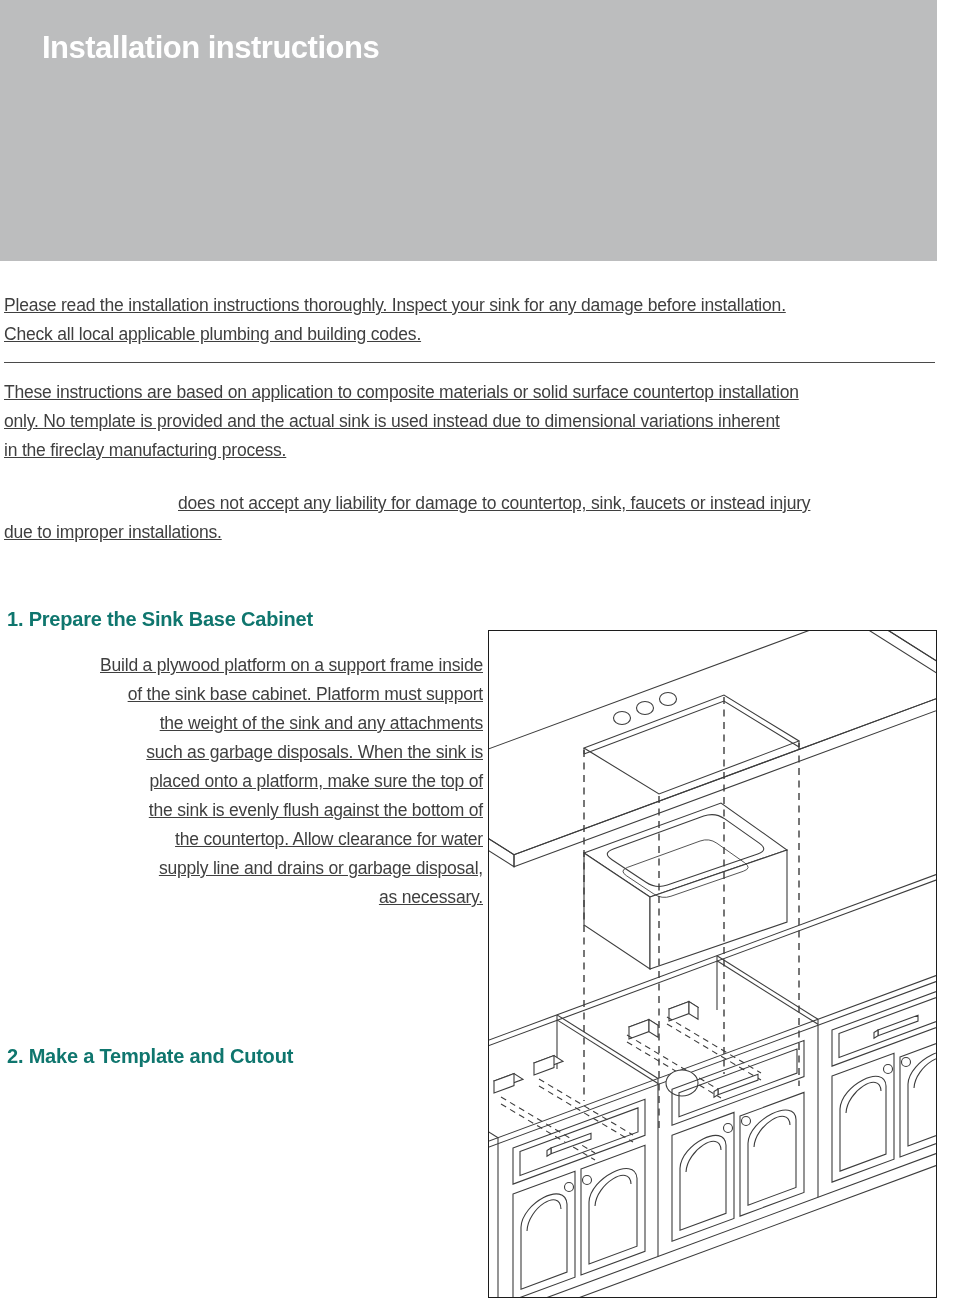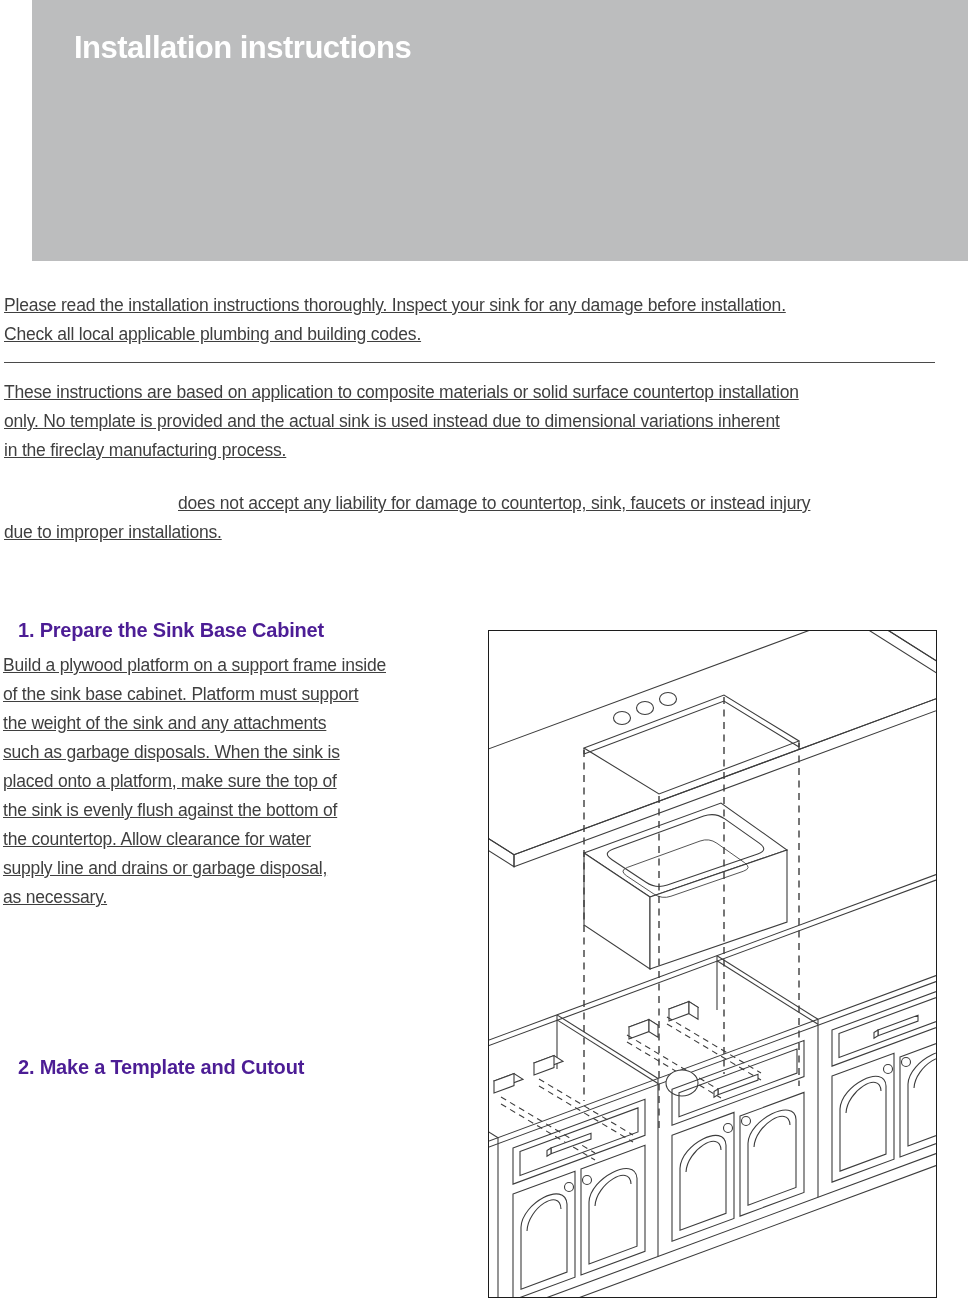--- a/index.html
+++ b/index.html
@@ -8,39 +8,39 @@
   #header{position:absolute;left:0;top:0;width:937px;height:261px;}
   #header h1{margin:0;position:absolute;left:42px;top:30px;font-size:31px;font-weight:bold;
              letter-spacing:-0.5px;color:#ffffff;}
   .body-text{position:absolute;font-size:17.5px;line-height:29px;letter-spacing:-0.2px;
              white-space:pre-line;color:#3f3f3f;margin:0;text-decoration:underline;}
   #para1{left:4px;top:291px;width:950px;}
   #divider{position:absolute;left:4px;top:362px;width:931px;height:0;border:none;
            border-top:1px solid #4a4a4a;margin:0;}
   #para2{left:4px;top:378px;width:950px;}
   #para3{left:4px;top:489px;width:950px;text-indent:174px;}
-  .section-heading{position:absolute;margin:15px;font-size:20px;font-weight:bold;color:#4c1d95;
+  .section-heading{position:absolute;margin:4px;font-size:20px;font-weight:bold;color:#0f766e;
                    letter-spacing:-0.2px;}
   #h-step1{left:3px;top:604px;}
   #h-step2{left:3px;top:1041px;}
-  #para4{left:3px;top:651px;width:480px;}
+  #para4{left:3px;top:651px;width:480px;text-align:right;}
   #figure-box{position:absolute;left:488px;top:630px;width:447px;height:666px;
               border:1.5px solid #1c1c1c;background:#ffffff;}
   #figure-box svg{display:block;}
   .ln{stroke:#3d3d3d;stroke-width:1.1;fill:none;}
   .lnf{stroke:#3d3d3d;stroke-width:1.1;fill:#ffffff;}
   .dash{stroke:#3d3d3d;stroke-width:1.4;fill:none;stroke-dasharray:7 5.5;}
   .bdash{stroke:#3d3d3d;stroke-width:1.1;fill:none;stroke-dasharray:6 4.5;}
 </style>
 </head>
 <body>
 
 <div id="page">
 
-  <div id="header" style="background: rgb(188, 189, 190); margin-left: 32px;">
+  <div id="header" style="background: rgb(188, 189, 190);">
     <h1 style="color: rgb(255, 255, 255);">Installation instructions</h1>
   </div>
 
   <p class="body-text" id="para1">Please read the installation instructions thoroughly. Inspect your sink for any damage before installation.
 Check all local applicable plumbing and building codes.</p>
 
   <hr id="divider">
 
   <p class="body-text" id="para2">These instructions are based on application to composite materials or solid surface countertop installation
 only. No template is provided and the actual sink is used instead due to dimensional variations inherent

